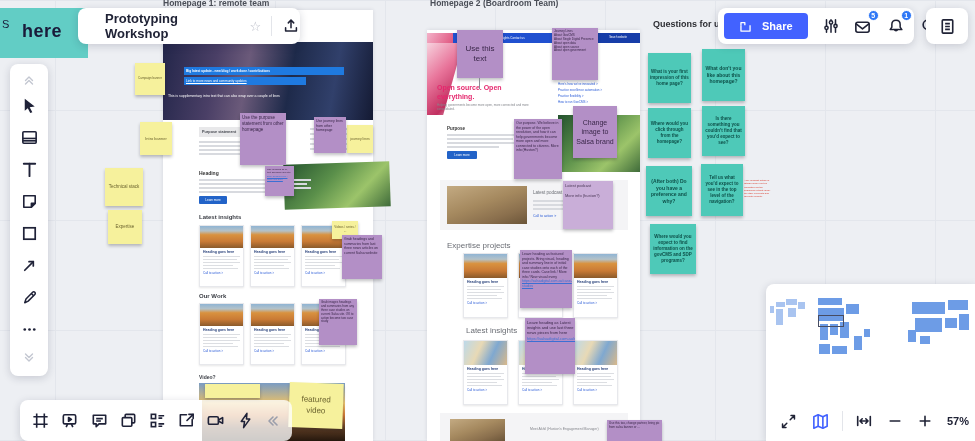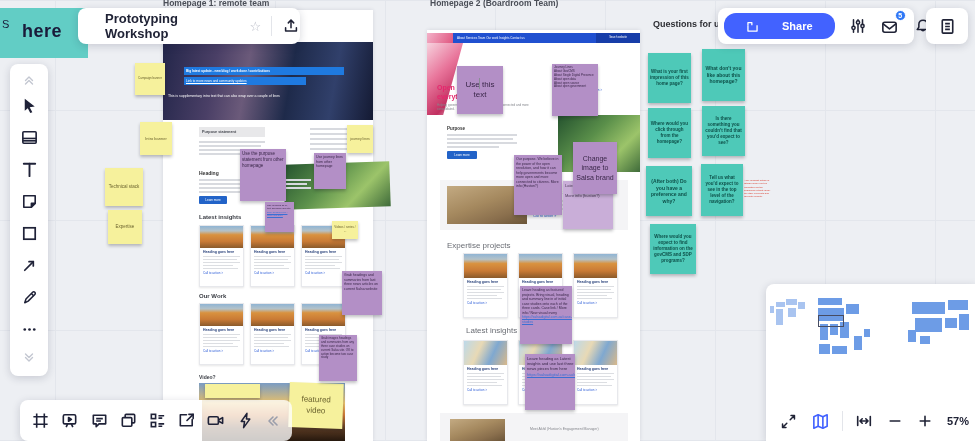--- a/index.html
+++ b/index.html
@@ -7,21 +7,21 @@
   #stage{position:relative;width:975px;height:441px;overflow:hidden;background:#edeff3;
     background-image:linear-gradient(#e3e6ec 1px,transparent 1px),linear-gradient(90deg,#e3e6ec 1px,transparent 1px);
     background-size:110px 110px;background-position:55px 0;}
   .abs{position:absolute;}
   .panel{position:absolute;background:#fff;border-radius:8px;box-shadow:0 2px 8px rgba(30,34,60,.18);}
   
   .note{position:absolute;box-shadow:0 2px 3px rgba(30,33,41,.28);display:flex;align-items:center;justify-content:center;
     text-align:center;overflow:hidden;line-height:1.3;padding:2px;}
   .note.tl{align-items:flex-start;justify-content:flex-start;text-align:left;}
   .yellow{background:#f6f19c;color:#6d6530;}
-  .purple{background:#b38fc6;color:#3a2749;margin-top:36px;}
+  .purple{background:#b38fc6;color:#3a2749;}
   .purple-lt{background:#c9aed8;color:#4a3856;}
   .teal{background:#4ec9b8;color:#0d4f48;font-weight:bold;}
   .t2{font-size:2.5px;} .t3{font-size:3px;} .t35{font-size:3.5px;} .t4{font-size:4px;}
   .t45{font-size:4.5px;} .t5{font-size:5px;} .t6{font-size:6px;} .t7{font-size:7px;} .t8{font-size:8px;}
   .frame{position:absolute;background:#fff;box-shadow:0 0 4px rgba(30,34,60,.12);}
   .frame-title{position:absolute;font-size:8.5px;font-weight:bold;color:#4b4f58;white-space:nowrap;}
   .bar{position:absolute;background:#d8dadf;height:2px;}
   .row{position:absolute;display:flex;}
   .card{background:#fff;border:1px solid #e7e8ec;box-shadow:0 1px 2px rgba(0,0,0,.10);overflow:hidden;flex:none;}
   .cimg{width:100%;}
@@ -430,21 +430,21 @@
       </span>
     <span class="icon-slot">
         <svg width="16" height="16" viewBox="0 0 20 20" fill="none" stroke="#9a9eab" stroke-width="2" stroke-linecap="round" stroke-linejoin="round">
           <path d="M10 5 l-5 5 5 5"></path>
           <path d="M15 5 l-5 5 5 5"></path>
         </svg>
       </span>
   </div>
 
   <div class="panel" style="left:718px;top:8px;width:196px;height:36px;z-index:49;display:flex;align-items:center;">
-    <div style="margin-left:6px;background:#4262ff;border-radius:12px;height:26px;display:flex;align-items:center;padding:0 22px;gap:23px;cursor:pointer;">
+    <div style="margin-left:6px;background:#4262ff;border-radius:4px;height:26px;display:flex;align-items:center;padding:0 15px;gap:10px;cursor:pointer;">
       <span>
           <svg width="13" height="13" viewBox="0 0 20 20" fill="none" stroke="#fff" stroke-width="2" stroke-linejoin="round">
             <path d="M3 8 v9 h14 V8"></path>
             <path d="M3 8 V4 h6 v4"></path>
           </svg>
         </span>
       <span style="color:#fff;font-size:11px;font-weight:bold;">Share</span>
     </div>
     <span class="icon-slot" style="margin-left:14px;">
       <svg width="18" height="18" viewBox="0 0 20 20" fill="none" stroke="#202336" stroke-width="1.7" stroke-linecap="round">

